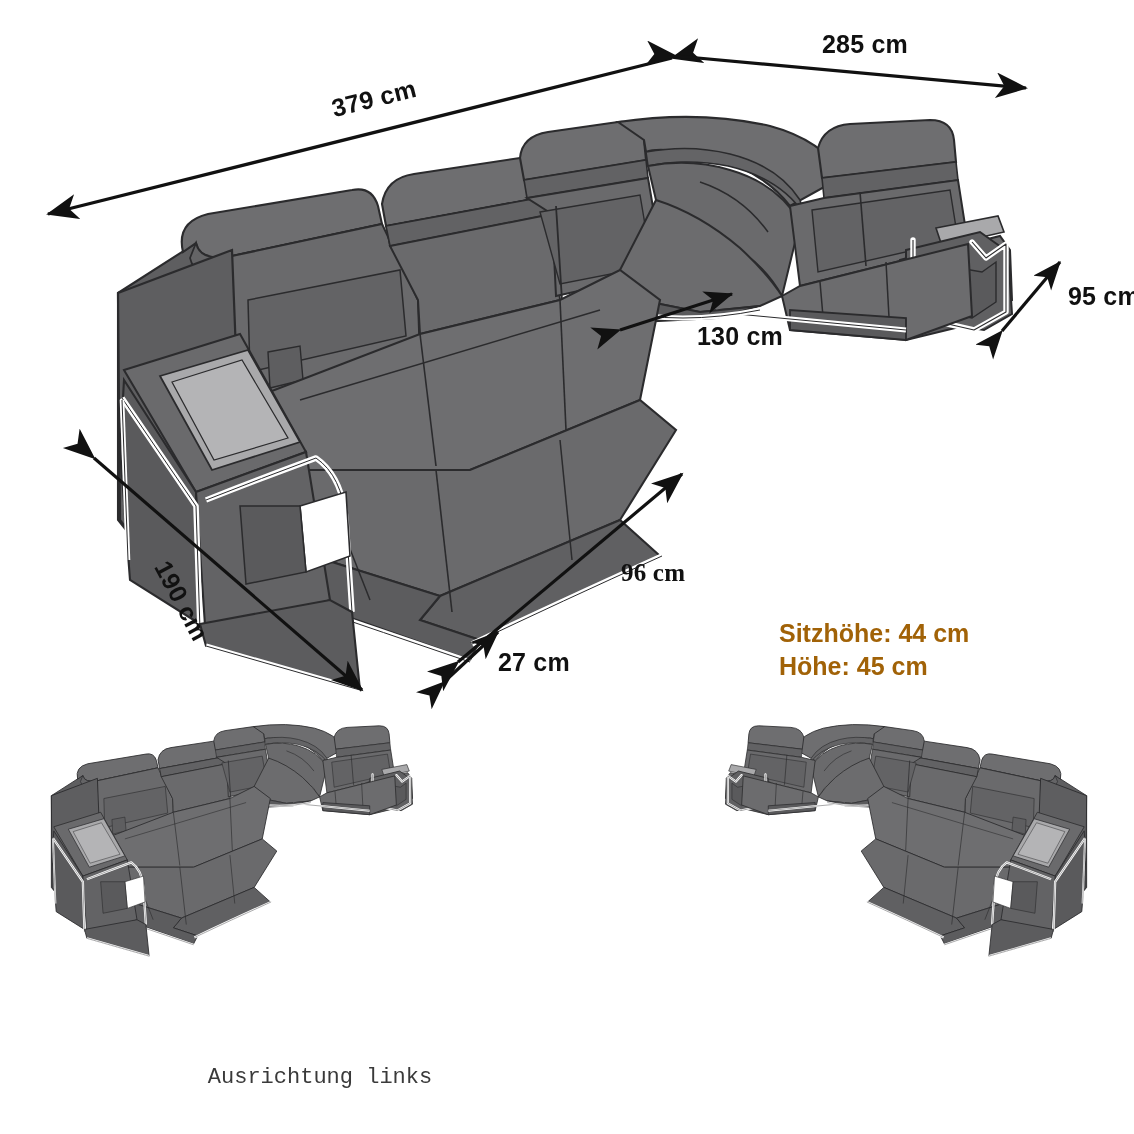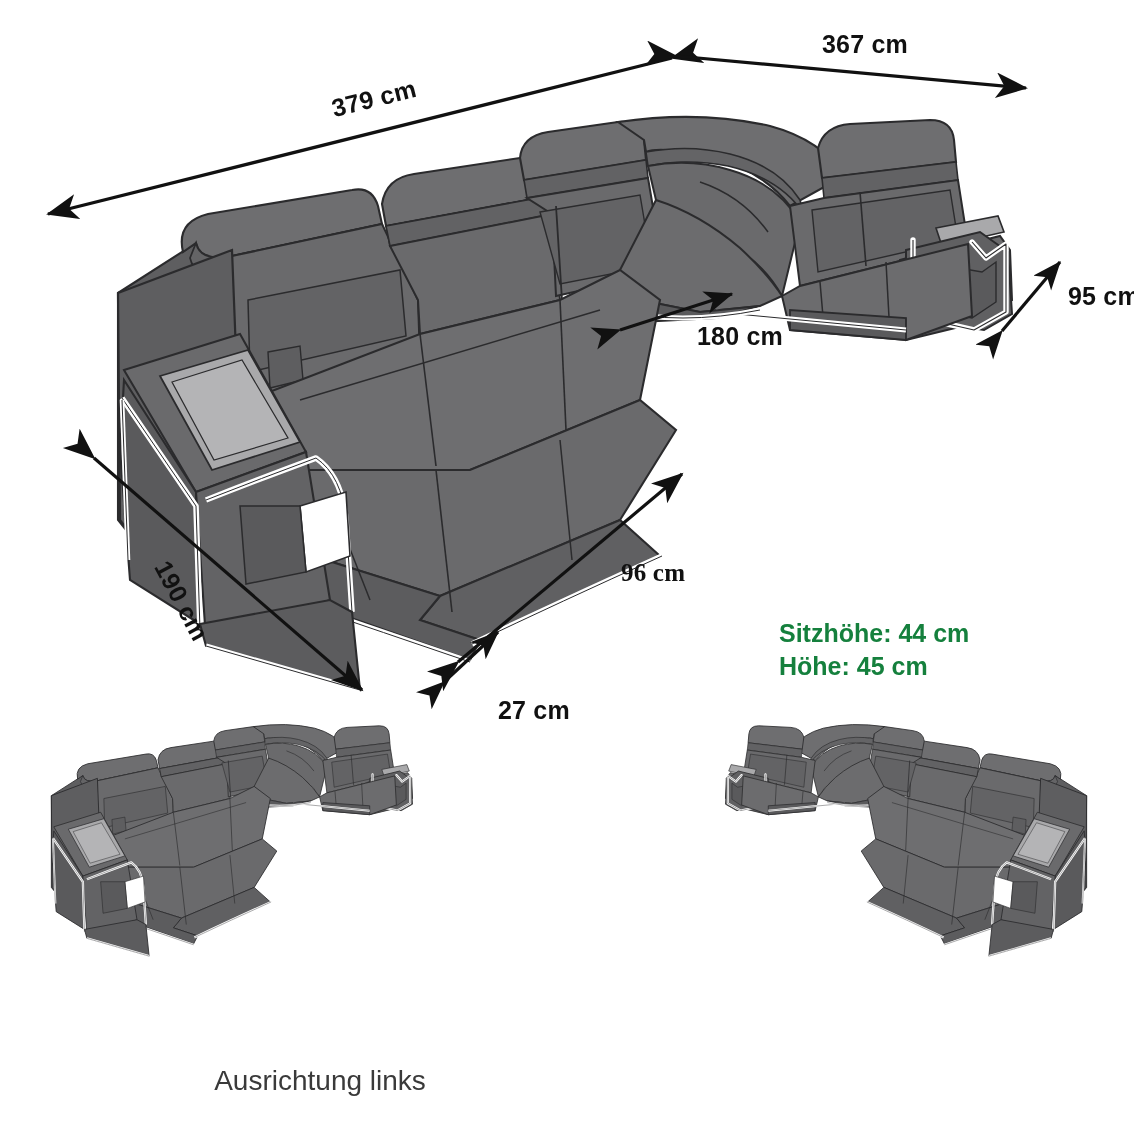--- a/index.html
+++ b/index.html
@@ -20,29 +20,29 @@
     font-size:25px;
     color:#111111;
     white-space:nowrap;
     letter-spacing:.2px;
   }
   .spec{
     position:absolute;
     font-family:"Liberation Sans", sans-serif;
     font-weight:700;
     font-size:25px;
-    color:#15803d;
+    color:#a16207;
     white-space:nowrap;
     line-height:33px;
   }
   .variant-label{
     position:absolute;
-    font-family:Liberation Sans, sans-serif;
+    font-family:Liberation Mono, monospace;
     font-weight:400;
-    font-size:28px;
+    font-size:22px;
     color:#3a3a3a;
     white-space:nowrap;
     text-align:center;
   }
 </style>
 </head>
 <body>
 
 <div id="stage">
 
@@ -177,29 +177,29 @@
       <line x1="458" y1="662" x2="682" y2="474" marker-end="url(#arw)" marker-start="url(#arw)"></line>
 
       <line x1="444" y1="682" x2="498" y2="632" marker-end="url(#arwS)" marker-start="url(#arwS)"></line>
 
       <line x1="94" y1="458" x2="362" y2="690" marker-end="url(#arw)" marker-start="url(#arw)"></line>
     </g>
   </svg>
 
   <div class="dimtext" style="left:331px;top:84px;transform:rotate(-14deg);">379 cm</div>
 
-  <div class="dimtext" style="left:822px;top:30px;">367 cm</div>
+  <div class="dimtext" style="left:822px;top:30px;">285 cm</div>
 
   <div class="dimtext" style="left:1068px;top:282px;">95 cm</div>
 
-  <div class="dimtext" style="left:697px;top:322px;">180 cm</div>
+  <div class="dimtext" style="left:697px;top:322px;">130 cm</div>
 
   <div class="dimtext" style="left:621px;top:559px;font-family:Liberation Serif, serif;">96 cm</div>
 
-  <div class="dimtext" style="left:498px;top:648px;margin-top:48px;">27 cm</div>
+  <div class="dimtext" style="left:498px;top:648px;">27 cm</div>
 
   <div class="dimtext" style="left:174px;top:556px;transform:rotate(62deg);transform-origin:left top;">190 cm</div>
 
   <div class="spec" style="left:779px;top:617px;">
     <div>Sitzhöhe: 44 cm</div>
     <div>Höhe: 45 cm</div>
   </div>
 
   <svg class="layer" viewBox="0 0 1134 1134" style="pointer-events:none;">
     <g transform="translate(36,746) scale(0.404) translate(-80,-170)">

